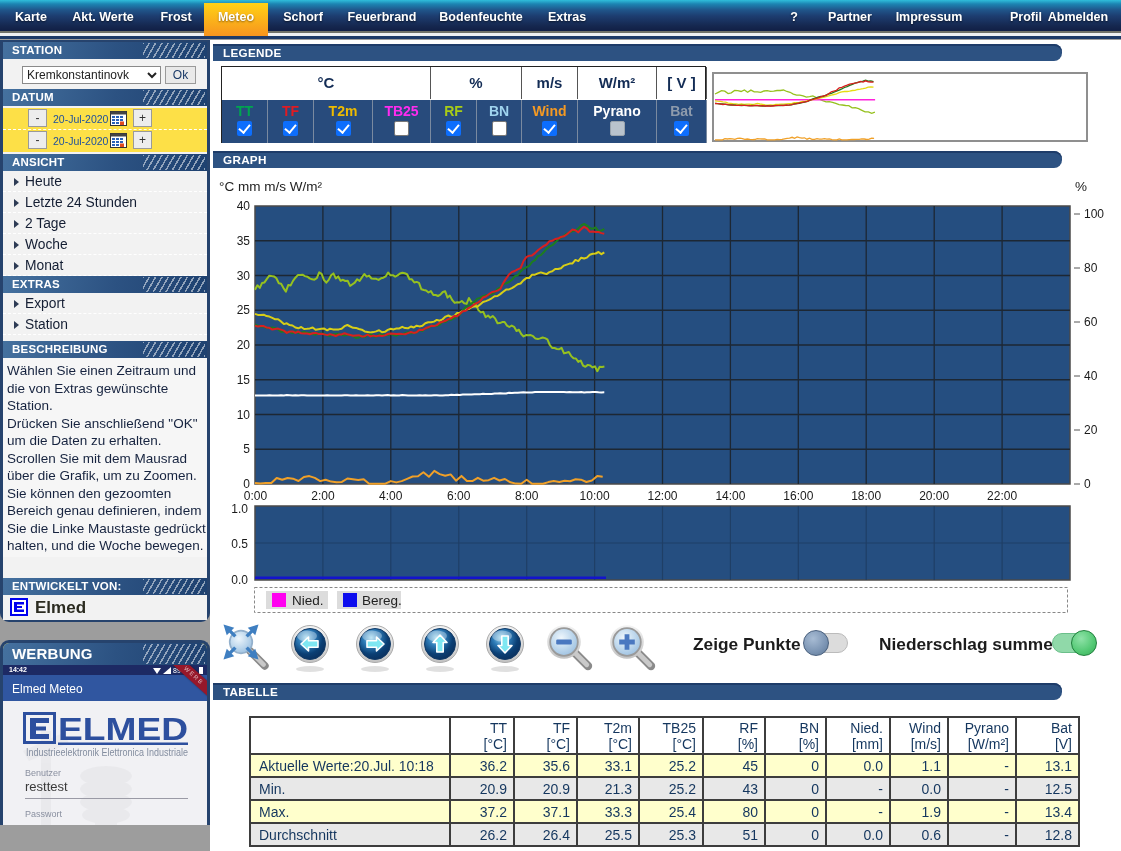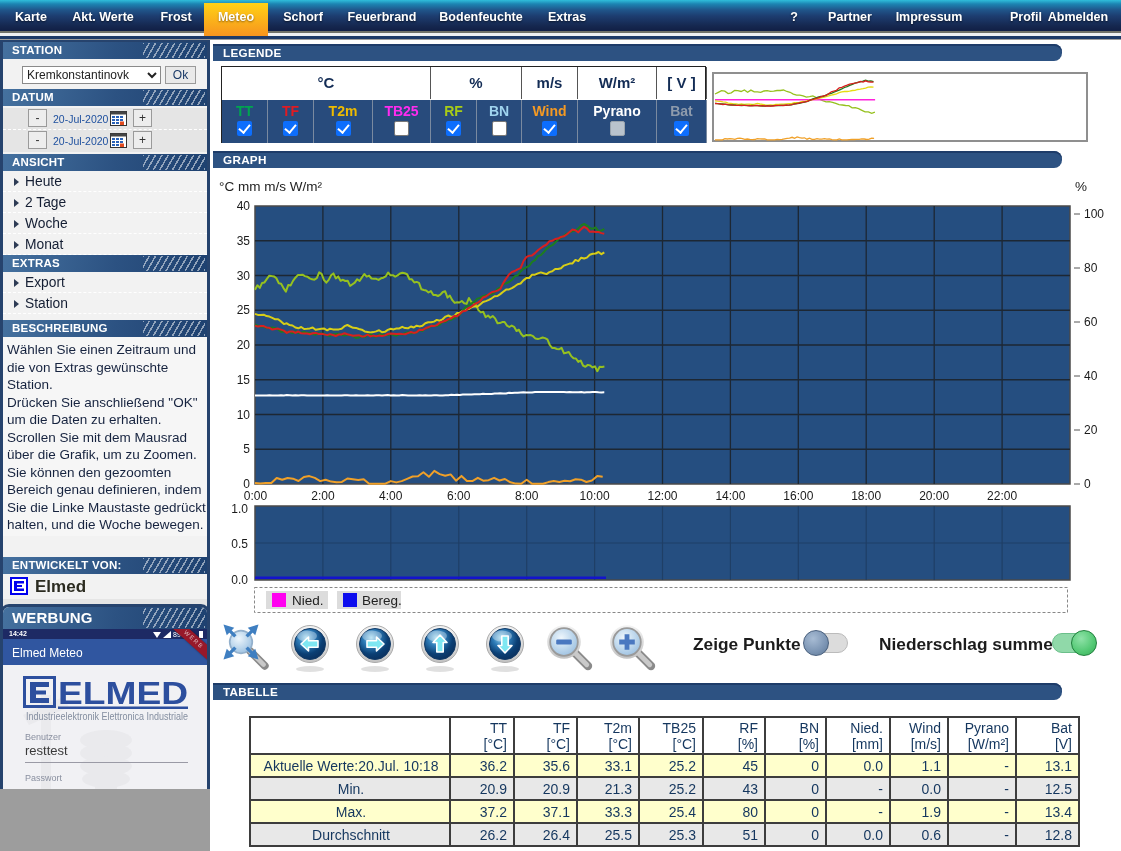--- a/index.html
+++ b/index.html
@@ -10,23 +10,23 @@
 #navline { position:absolute; left:0; top:36px; width:1121px; height:3px; background:#1d3a68; }
 #navshadow { position:absolute; left:0; top:31px; width:1121px; height:2px; background:#70726a; }
 #navline2 { position:absolute; left:0; top:33px; width:1121px; height:3px; background:#eef0f2; }
 .navitem { position:absolute; top:10px; transform:translateX(-50%); color:#fff; font-size:12.5px; font-weight:bold; white-space:nowrap; text-shadow:0 1px 2px rgba(0,0,0,.6); }
 #meteotab { position:absolute; left:204px; top:3px; width:64px; height:33px;
   background:linear-gradient(#ffd216, #f7941e); }
 #meteotab span { position:absolute; left:50%; top:7px; transform:translateX(-50%); color:#fff; font-size:12.5px; font-weight:bold; text-shadow:0 1px 2px rgba(0,0,0,.45); }
 
 #mainbg { position:absolute; left:210px; top:40px; width:911px; height:811px; background:#fff; }
 
-.sidepanel { position:absolute; left:0; width:210px; background:#e5e5e5; border:3px solid #26436d; }
+.sidepanel { position:absolute; left:0; width:210px; background:#fde047; border:3px solid #26436d; }
 #side1 { top:40px; height:582px; border-radius:0 0 9px 9px; border-top-width:2px; }
-#side2 { top:604px; height:185px; border-radius:9px 9px 0 0; overflow:hidden; border-bottom:none; }
+#side2 { top:640px; height:185px; border-radius:9px 9px 0 0; overflow:hidden; border-bottom:none; }
 .shead { position:relative; height:17px; background:linear-gradient(100deg,#45719f 0%, #2c5282 55%, #1e4170 100%); color:#fff; font-size:11.5px; font-weight:bold; line-height:17px; padding-left:9px; letter-spacing:.2px; }
 .shead .hatch { position:absolute; right:2px; top:1px; bottom:1px; width:62px;
   background:repeating-linear-gradient(-60deg, rgba(255,255,255,.5) 0 1.5px, rgba(255,255,255,0) 1.5px 5.5px); }
 .srow { position:relative; background:#f2f2f2; }
 select#stsel { position:absolute; left:19px; top:7px; width:139px; height:18px; font-size:12px; font-family:"Liberation Sans",sans-serif; color:#222; border:1px solid #8a8a8a; background:#fff; }
 #okbtn { position:absolute; left:162px; top:7px; width:31px; height:18px; background:#e9e9e9; border:1px solid #9a9a9a; color:#1a3a68; font-size:12px; text-align:center; line-height:16px; }
 .daterow { position:relative; height:22px; }
 .daterow .minus,.daterow .plus { position:absolute; top:1px; width:19px; height:18px; background:#ededed; border:1px solid #9a9a9a; color:#333; font-size:12px; text-align:center; line-height:16px; }
 .daterow .minus { left:25px; }
 .daterow .plus { left:130px; }
@@ -59,21 +59,21 @@
 #chartwrap { position:absolute; left:213px; top:199px; width:900px; height:430px; }
 
 .toglbl { position:absolute; font-size:17.3px; font-weight:bold; color:#1c1c1c; }
 .toggle { position:absolute; width:44px; height:20px; border-radius:10px; }
 .knob { position:absolute; top:-4px; width:26px; height:26px; border-radius:50%; }
 
 #dtable { position:absolute; left:249px; top:716px; border-collapse:collapse; table-layout:fixed; font-size:14px; color:#14365e; }
 #dtable td,#dtable th { border:2px solid #3d3d3d; padding:0 6px; }
 #dtable th { background:#fff; font-weight:normal; height:37px; text-align:right; line-height:16px; }
 #dtable td { height:23px; text-align:right; }
-#dtable td.lab { text-align:center;padding-left:8px; }
+#dtable td.lab { text-align:left;padding-left:8px; }
 #dtable tr.yel td { background:#ffffcc; }
 #dtable tr.gry td { background:#e8e8e8; }
 </style></head>
 <body>
 <div id="page">
 <div id="mainbg"></div>
 
 <div id="navshadow"></div>
     <div id="navline2"></div>
     <div id="navline"></div>
@@ -138,20 +138,21 @@
             <rect x="2" y="12" width="3" height="2"></rect>
             <rect x="6" y="12" width="3" height="2"></rect>
           </g>
           <rect x="10" y="11.5" width="4" height="3.5" fill="#e04a1f"></rect>
         </svg>
         <span class="plus">+</span>
       </div>
   <div class="srow" style="height:2px"></div>
   <div class="shead">ANSICHT<span class="hatch"></span></div>
   <div class="mitem">Heute</div>
+  <div class="mitem">Letzte 24 Stunden</div>
   <div class="mitem">2 Tage</div>
   <div class="mitem">Woche</div>
   <div class="mitem">Monat</div>
   <div class="shead">EXTRAS<span class="hatch"></span></div>
   <div class="mitem">Export</div>
   <div class="mitem">Station</div>
   <div class="sp6"></div>
       <div class="shead">BESCHREIBUNG<span class="hatch"></span></div>
       <div id="beschr">
         <div class="bl">Wählen Sie einen Zeitraum und</div>

